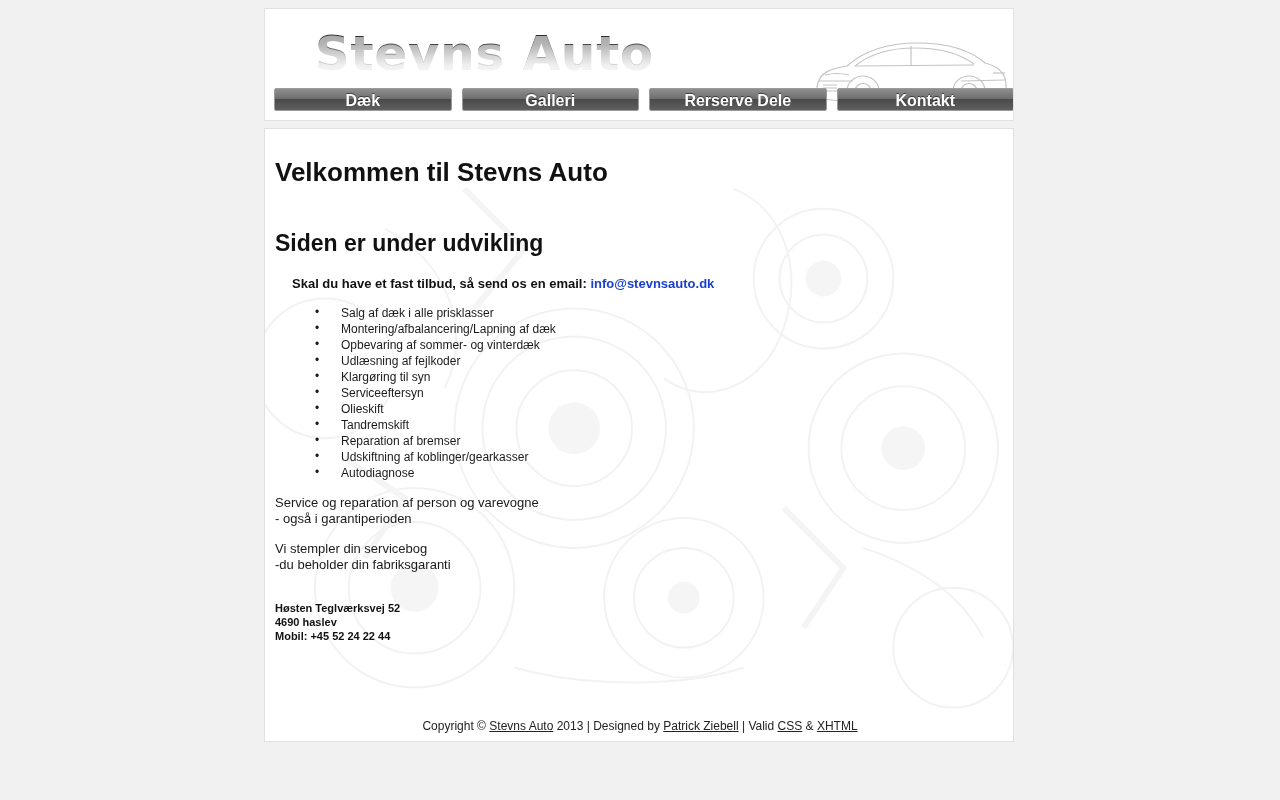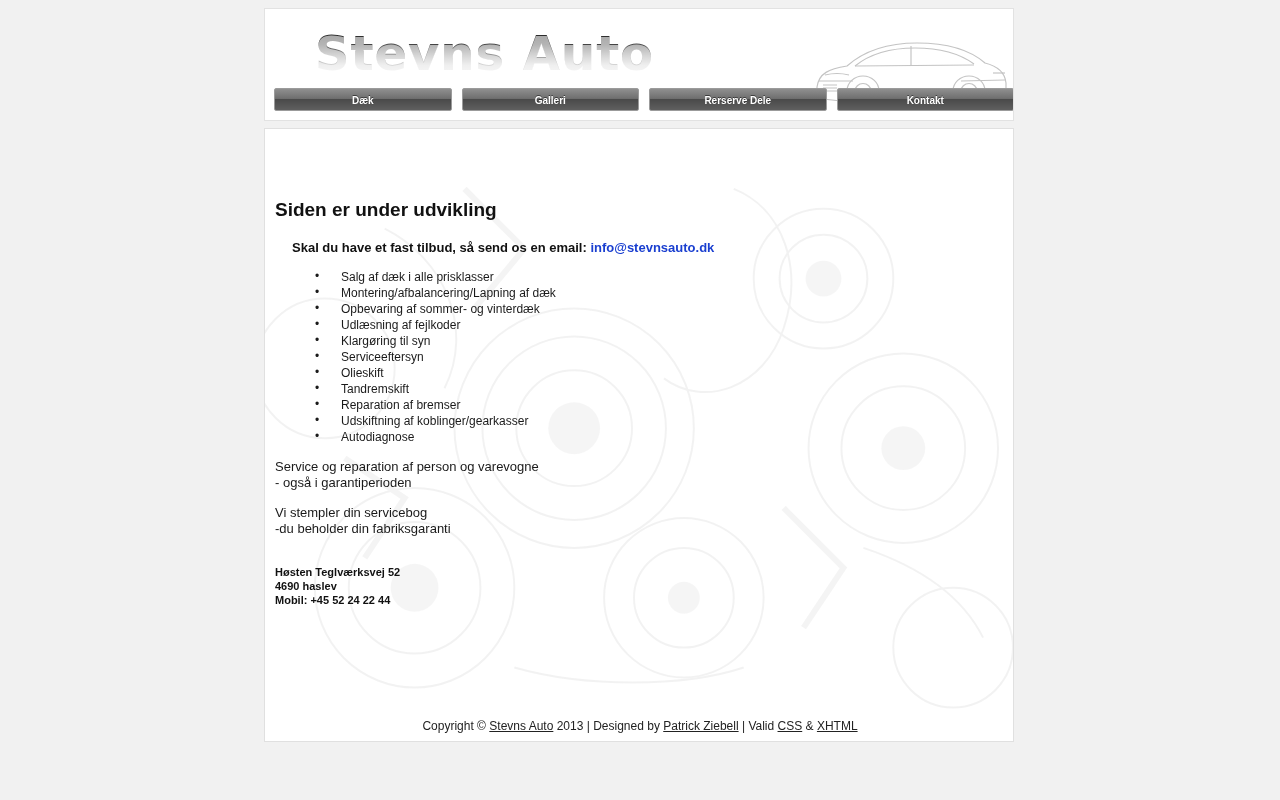--- a/index.html
+++ b/index.html
@@ -64,21 +64,21 @@
     display: flex;
     gap: 10px;
   }
 
   .nav-item {
     flex: 1 1 0;
     height: 23px;
     line-height: 23px;
     text-align: center;
     color: #ffffff;
-    font-size: 10px;
+    font-size: 16px;
     font-weight: bold;
     text-decoration: none;
     background: linear-gradient(180deg, #8f8f8f 0%, #6f6f6f 45%, #4a4a4a 50%, #5f5f5f 100%);
     border: 1px solid #9b9b9b;
     border-radius: 2px;
     text-shadow: 0 -1px 0 rgba(0,0,0,0.5);
     cursor: pointer;
     box-sizing: border-box;
   }
 
@@ -111,21 +111,21 @@
 
   h1.title {
     margin: 0 0 0 0;
     font-size: 26px;
     color: #111;
     font-weight: bold;
   }
 
   h2.subtitle {
     margin: 42px 0 0 0;
-    font-size: 19px;
+    font-size: 23px;
     color: #111;
     font-weight: bold;
   }
 
   .email-line {
     margin: 19px 0 0 17px;
     font-size: 13px;
     font-weight: bold;
     color: #111;
   }
@@ -255,20 +255,21 @@
         <circle cx="420" cy="470" r="16"></circle>
       </g>
       <g fill="none" stroke="#eaeaea" stroke-width="6">
         <path d="M200 60 L260 120 L210 180"></path>
         <path d="M520 380 L580 440 L540 500"></path>
         <path d="M80 330 L140 370 L100 430"></path>
       </g>
     </svg>
 
     <div class="content-inner">
+      <h1 class="title">Velkommen til Stevns Auto</h1>
       <h2 class="subtitle">Siden er under udvikling</h2>
 
       <p class="email-line">
         <span>Skal du have et fast tilbud, så send os en email:</span>
         <a href="#">info@stevnsauto.dk</a>
       </p>
 
       <ul class="services">
         <li>Salg af dæk i alle prisklasser</li>
         <li>Montering/afbalancering/Lapning af dæk</li>

